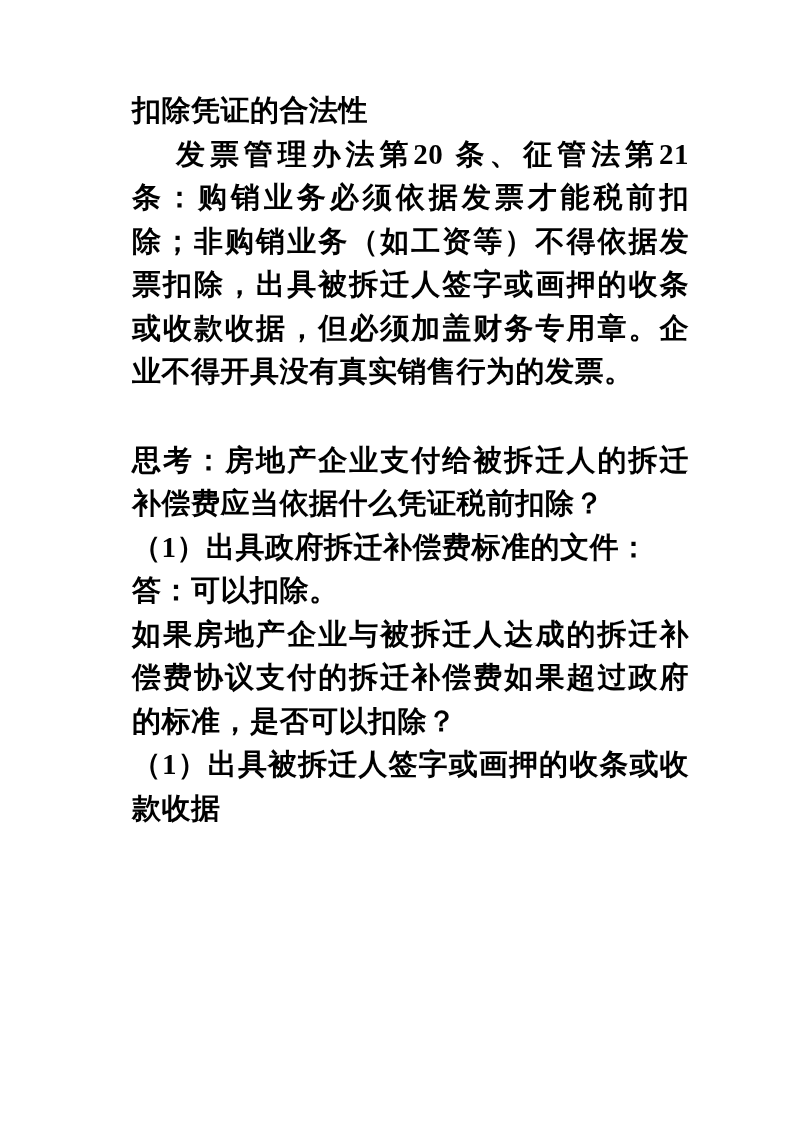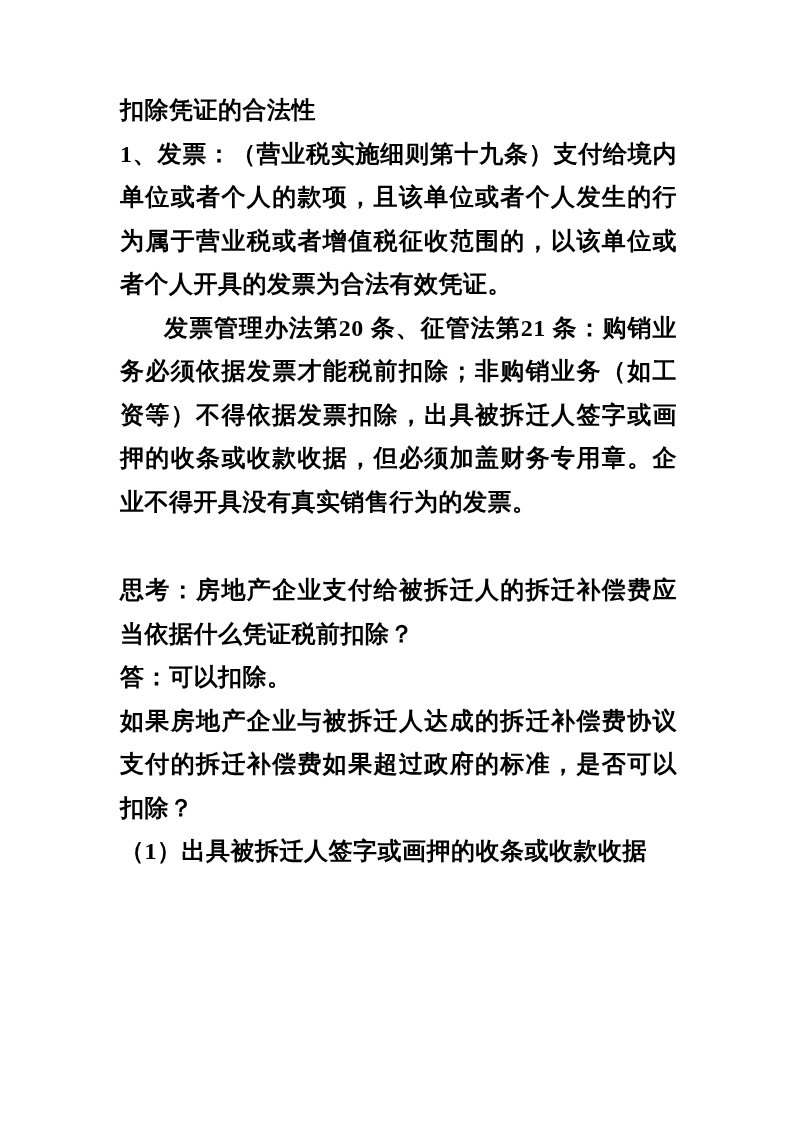--- a/index.html
+++ b/index.html
@@ -10,25 +10,25 @@
   .page {
     position: relative;
     width: 793px;
     height: 1122px;
     background: #ffffff;
     overflow: hidden;
     font-family: "Liberation Serif", "DejaVu Serif", serif;
   }
   .text-block {
     position: absolute;
-    left: 120px;
+    left: 132px;
     top: 89px;
     width: 557px;
     color: #000000;
-    font-size: 24px;
+    font-size: 29px;
     font-weight: bold;
     line-height: 43.5px;
     text-align: justify;
     letter-spacing: 0.5px;
   }
   .para {
     margin: 0;
     padding: 0;
   }
   .para-indent {
@@ -37,20 +37,20 @@
   .para-gap {
     margin-top: 45px;
   }
 </style>
 </head>
 <body>
 
 <div class="page">
   <div class="text-block">
     <div class="para">扣除凭证的合法性</div>
-    <div class="para">1、发票：（营业税实施细则第十九条）支付给境内单位或者个人的款项，且该单位或者个人发生的行为属于营业税或者增值税征收范围的，以该单位或者个人开具的发票为合法有效凭证。</div>
     <div class="para para-indent">发票管理办法第20 条、征管法第21 条：购销业务必须依据发票才能税前扣除；非购销业务（如工资等）不得依据发票扣除，出具被拆迁人签字或画押的收条或收款收据，但必须加盖财务专用章。企业不得开具没有真实销售行为的发票。</div>
     <div class="para para-gap">思考：房地产企业支付给被拆迁人的拆迁补偿费应当依据什么凭证税前扣除？</div>
+    <div class="para">（1）出具政府拆迁补偿费标准的文件：</div>
     <div class="para">答：可以扣除。</div>
     <div class="para">如果房地产企业与被拆迁人达成的拆迁补偿费协议支付的拆迁补偿费如果超过政府的标准，是否可以扣除？</div>
     <div class="para">（1）出具被拆迁人签字或画押的收条或收款收据</div>
   </div>
 </div>
 
 </body></html>

